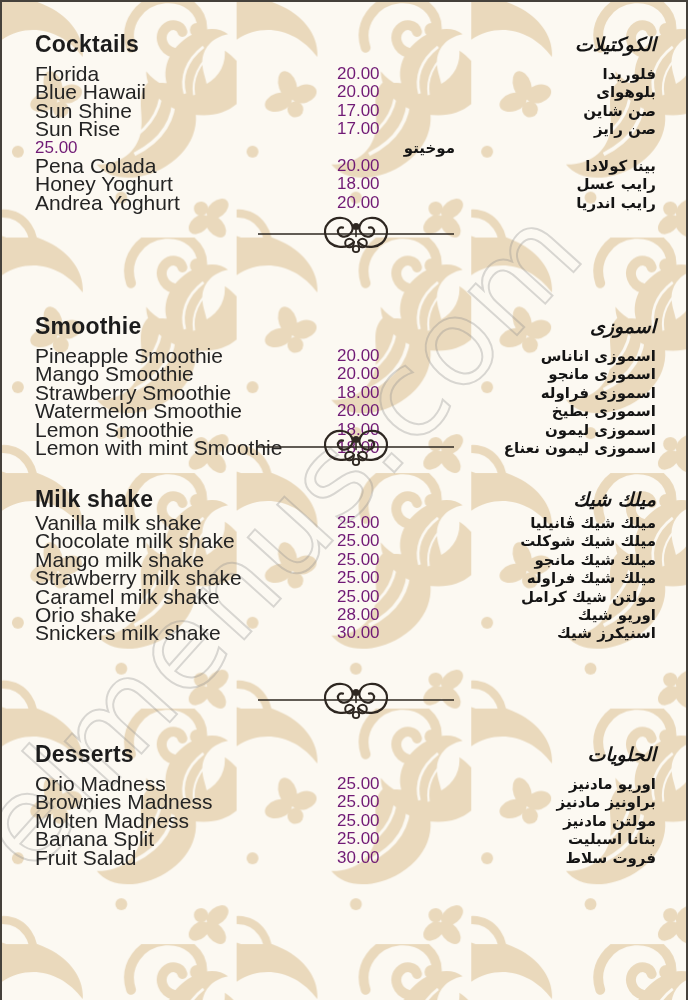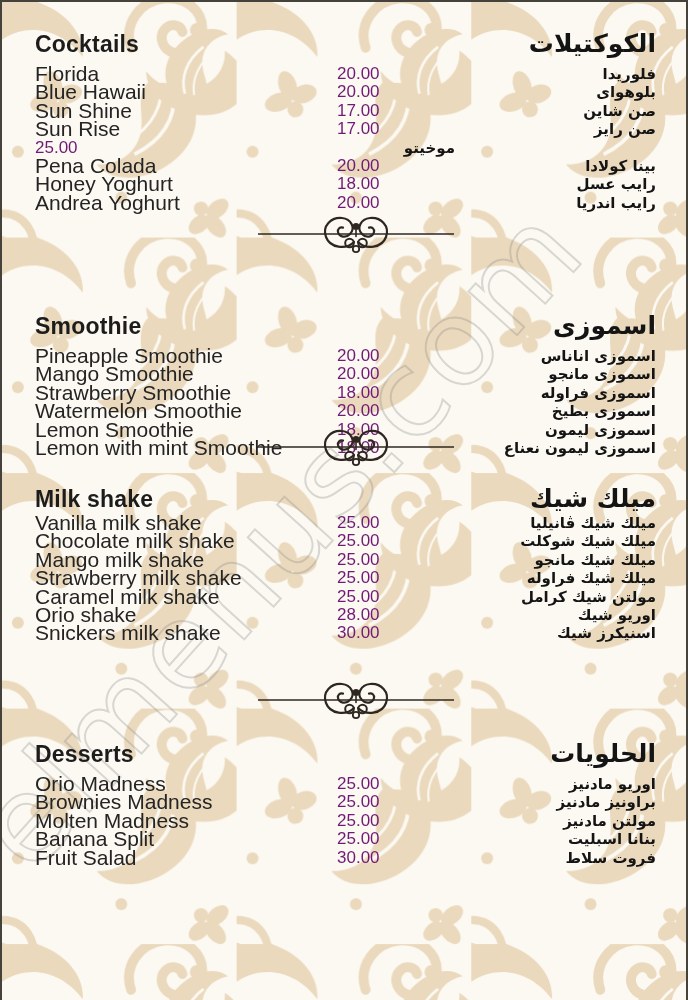--- a/index.html
+++ b/index.html
@@ -11,22 +11,22 @@
   }
   #bg{position:absolute;left:0;top:0;width:100%;height:100%;display:block;}
   .content{position:absolute;left:0;top:0;width:100%;height:100%;}
   .section{position:absolute;left:0;right:0;}
   .sec-0{top:29px;}
   .sec-1{top:267px;margin-top:44px;}
   .sec-2{top:484px;}
   .sec-3{top:739px;}
   .sec-header{display:flex;justify-content:space-between;align-items:center;padding:0 30px 0 33px;}
   .t-en{font-size:23px;font-weight:bold;color:#1c1c1c;margin:0;letter-spacing:.2px;line-height:26px;}
-  .t-ar{font-size:25px;font-weight:bold;color:#141414;margin:0;line-height:26px;
-        font-family:"DejaVu Sans",sans-serif;direction:rtl;}
+  .t-ar{font-size:19px;font-weight:bold;color:#141414;margin:0;line-height:26px;
+        font-family:"DejaVu Sans",sans-serif;direction:rtl;font-style:italic;}
   .items{margin-top:8px;}
   .sec-2 .items{margin-top:2px;}
   .row{display:grid;grid-template-columns:302px 118px 1fr;padding:0 30px 0 33px;line-height:18.4px;}
   .nm{font-size:21px;color:#242424;}
   .pr{font-size:17px;color:#701a75;}
   .ar{font-size:15px;font-weight:bold;color:#141414;text-align:right;direction:rtl;
       font-family:"DejaVu Sans",sans-serif;line-height:18.4px;}
   .divider{position:absolute;left:256px;width:196px;height:46px;}
   .d1{top:210px;}
   .d2{top:423px;}

